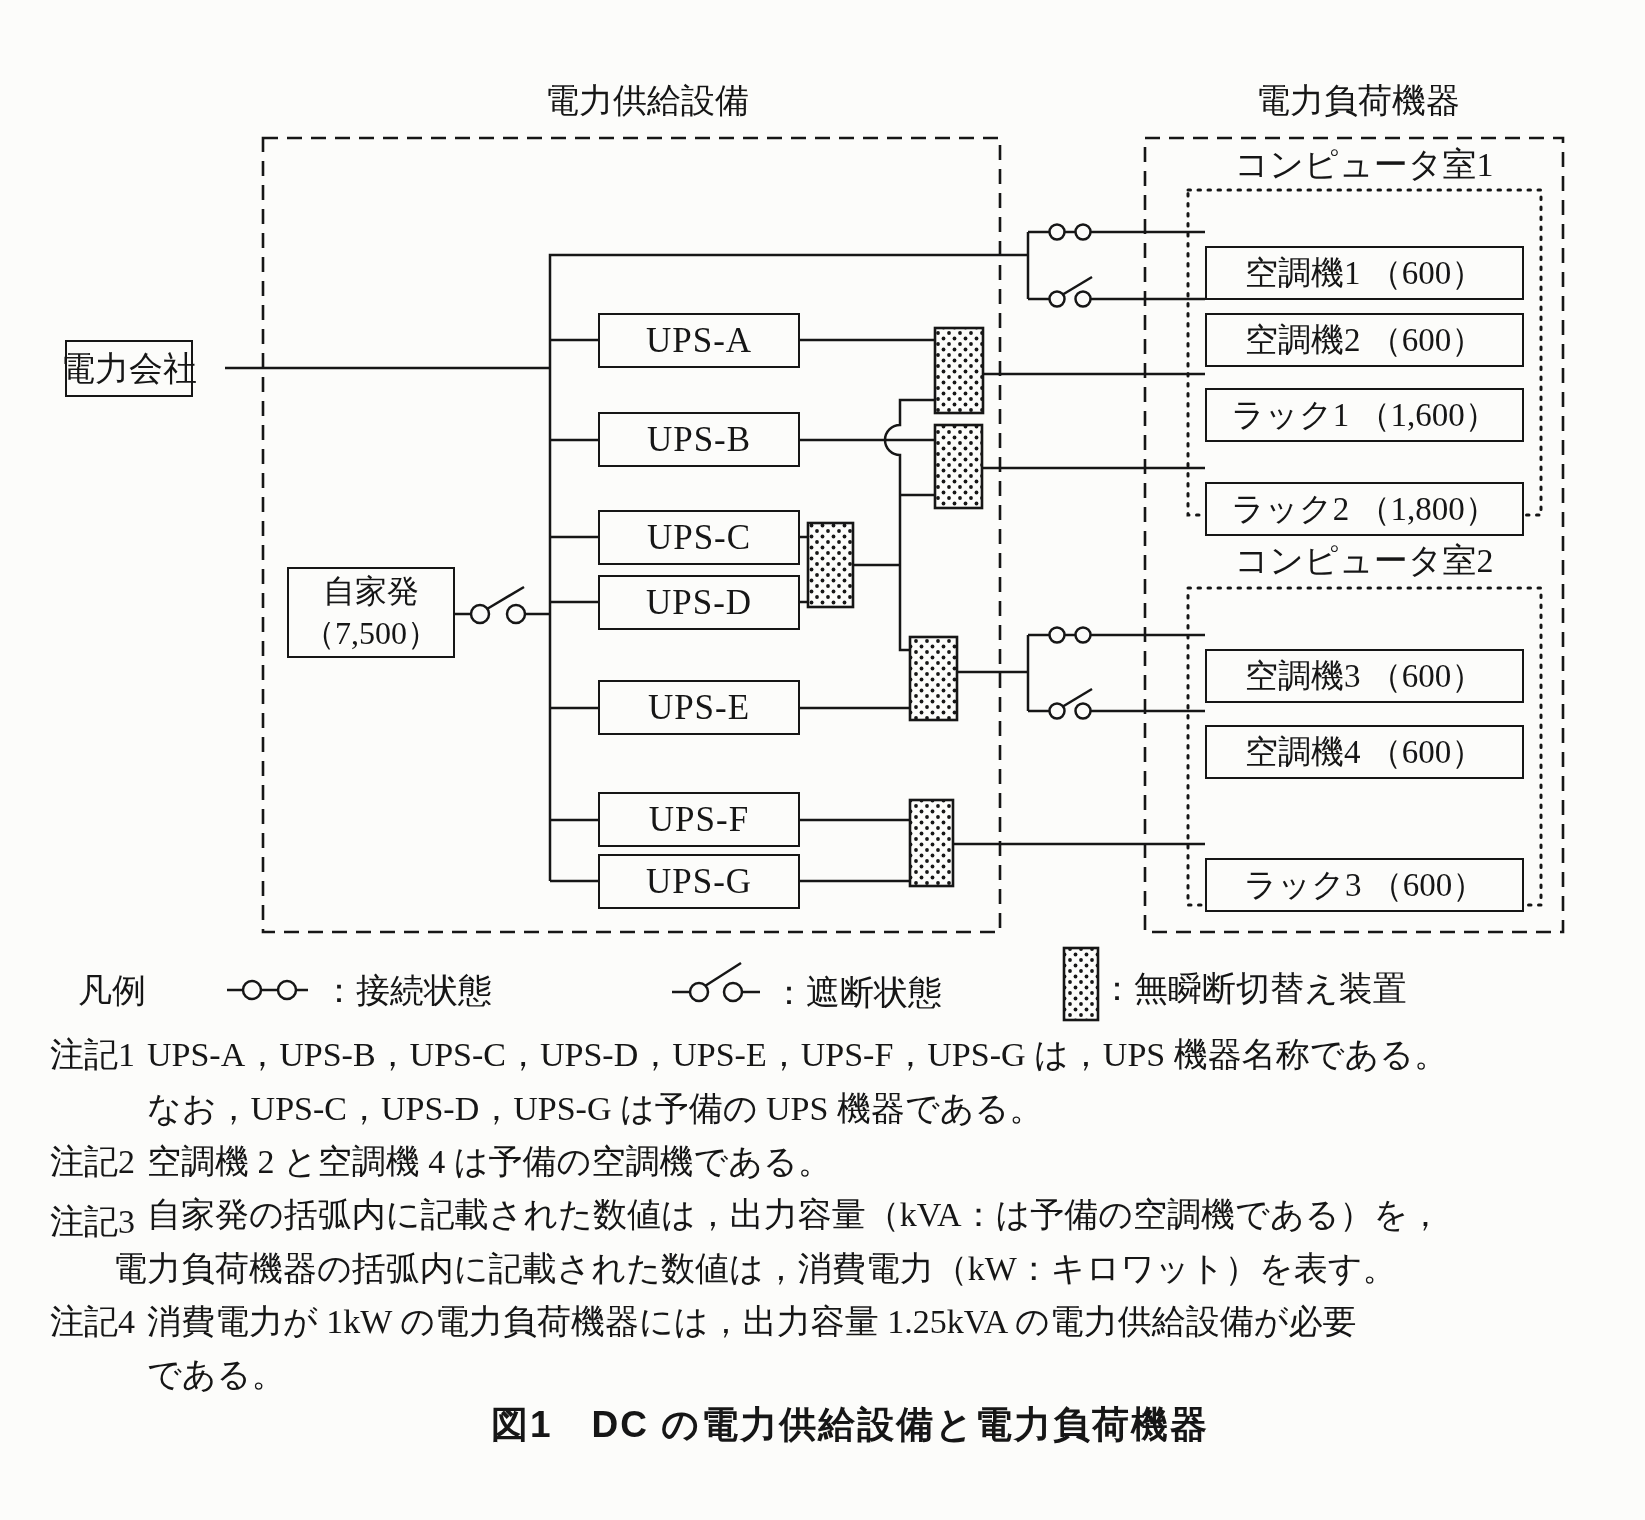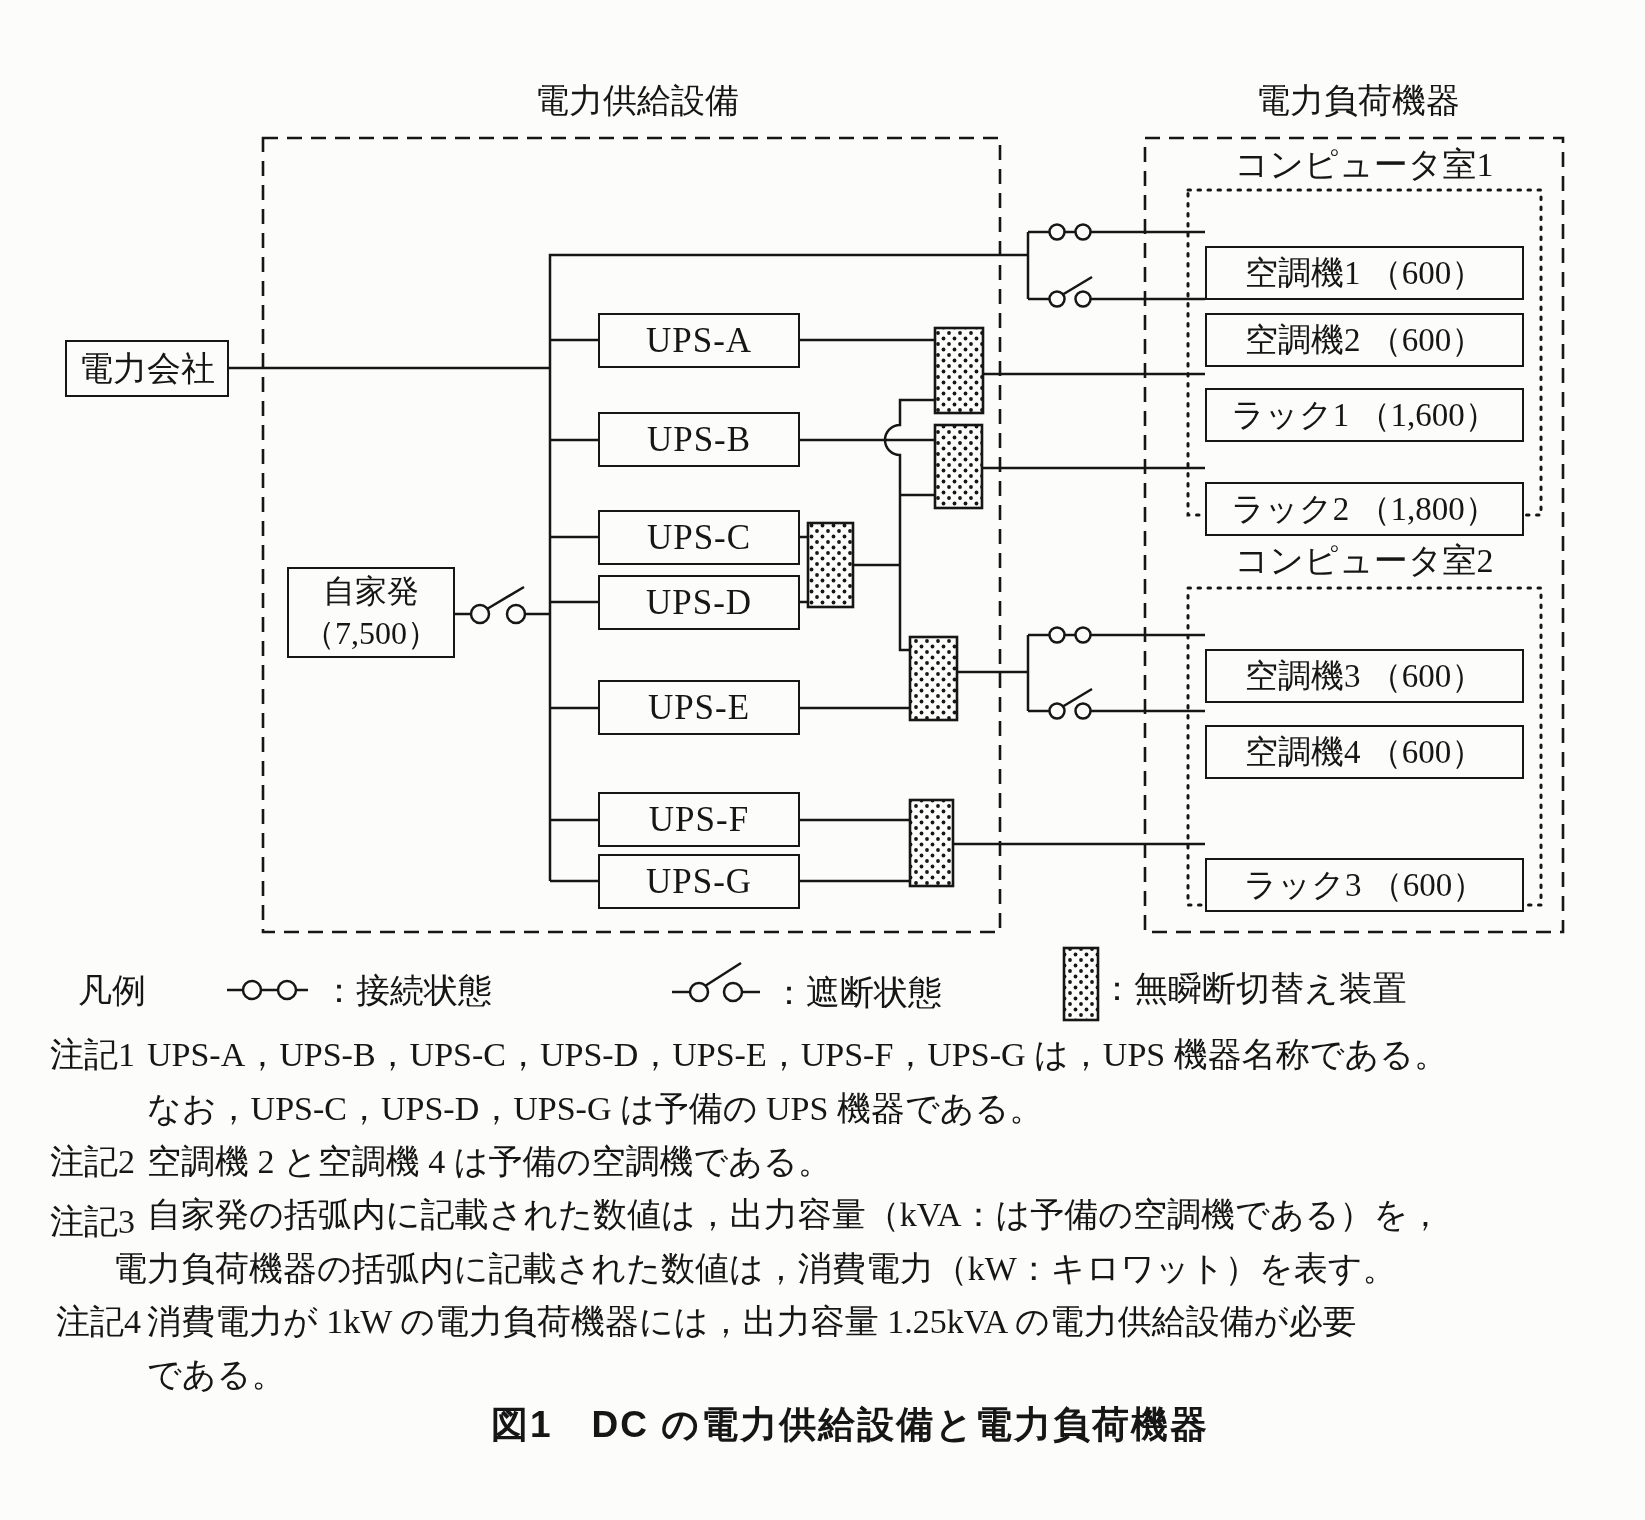--- a/index.html
+++ b/index.html
@@ -121,24 +121,24 @@
     <g stroke="#161616" stroke-width="2.6" fill="url(#dotp)">
       <rect x="935" y="328" width="48" height="85"></rect>
       <rect x="935" y="425" width="47" height="83"></rect>
       <rect x="808" y="523" width="45" height="84"></rect>
       <rect x="910" y="637" width="47" height="83"></rect>
       <rect x="910" y="800" width="43" height="86"></rect>
       <rect x="1064" y="948" width="34" height="72"></rect>
     </g>
   </svg>
 
-  <div class="lbl ctr" style="left:437px;top:82px;width:400px;">電力供給設備</div>
+  <div class="lbl ctr" style="left:447px;top:82px;width:400px;">電力供給設備</div>
   <div class="lbl ctr" style="left:1158px;top:82px;width:400px;">電力負荷機器</div>
 
-  <div class="nodebox" style="left:65px;top:340px;width:164px;height:57px;">電力会社</div>
+  <div class="nodebox" style="left:65px;top:340px;width:128px;height:57px;">電力会社</div>
 
   <div class="nodebox gen" style="left:287px;top:567px;width:168px;height:91px;">
     <span>自家発</span>
     <span>（7,500）</span>
   </div>
 
   <div class="nodebox ups" style="top:313px;">UPS-A</div>
   <div class="nodebox ups" style="top:412px;">UPS-B</div>
   <div class="nodebox ups" style="top:510px;">UPS-C</div>
   <div class="nodebox ups" style="top:575px;">UPS-D</div>
@@ -167,19 +167,19 @@
   <div class="note-line" style="left:147px;top:1032px;">UPS-A，UPS-B，UPS-C，UPS-D，UPS-E，UPS-F，UPS-G は，UPS 機器名称である。</div>
   <div class="note-line" style="left:147px;top:1086px;">なお，UPS-C，UPS-D，UPS-G は予備の UPS 機器である。</div>
 
   <div class="note-tag" style="top:1139px;">注記2</div>
   <div class="note-line" style="left:147px;top:1139px;">空調機 2 と空調機 4 は予備の空調機である。</div>
 
   <div class="note-tag" style="top:1192px;margin-top:7px;">注記3</div>
   <div class="note-line" style="left:147px;top:1192px;">自家発の括弧内に記載された数値は，出力容量（kVA：は予備の空調機である）を，</div>
   <div class="note-line" style="left:113px;top:1246px;">電力負荷機器の括弧内に記載された数値は，消費電力（kW：キロワット）を表す。</div>
 
-  <div class="note-tag" style="top:1299px;margin-left:6px;">注記4</div>
+  <div class="note-tag" style="top:1299px;">注記4</div>
   <div class="note-line" style="left:147px;top:1299px;">消費電力が 1kW の電力負荷機器には，出力容量 1.25kVA の電力供給設備が必要</div>
   <div class="note-line" style="left:147px;top:1352px;">である。</div>
 
   <div class="caption">図1　DC の電力供給設備と電力負荷機器</div>
 
 </div>
 
 </body></html>

